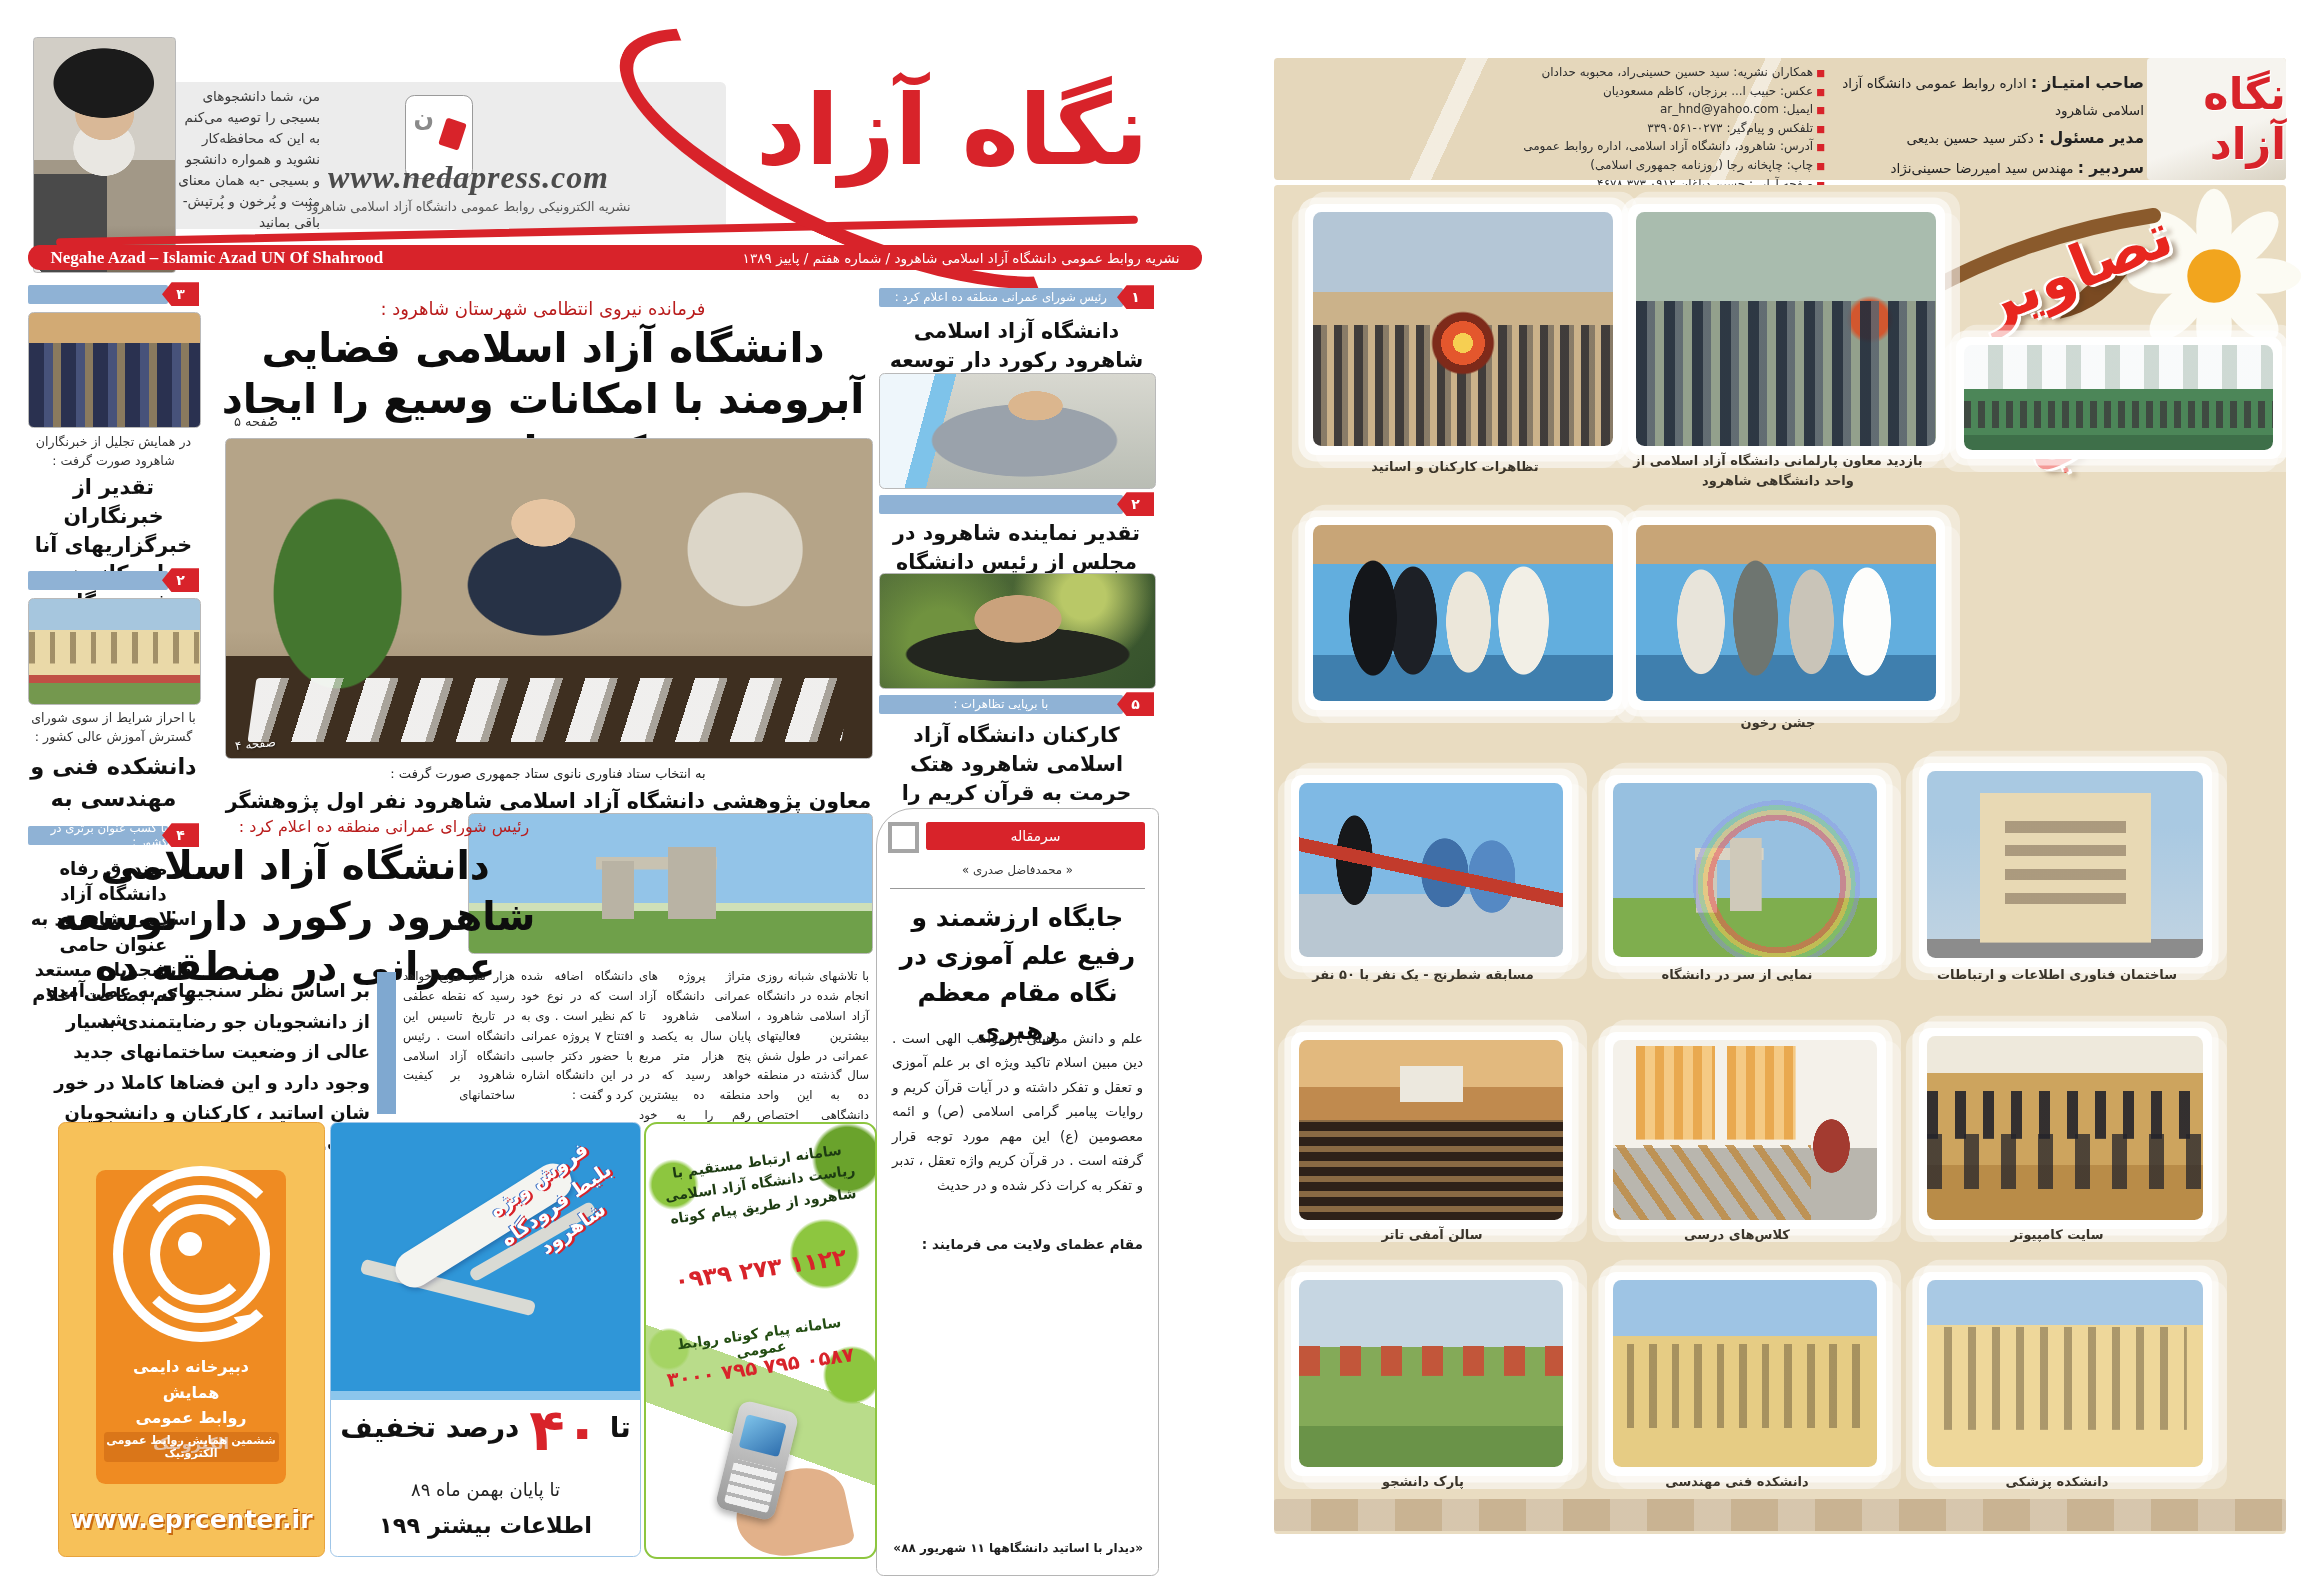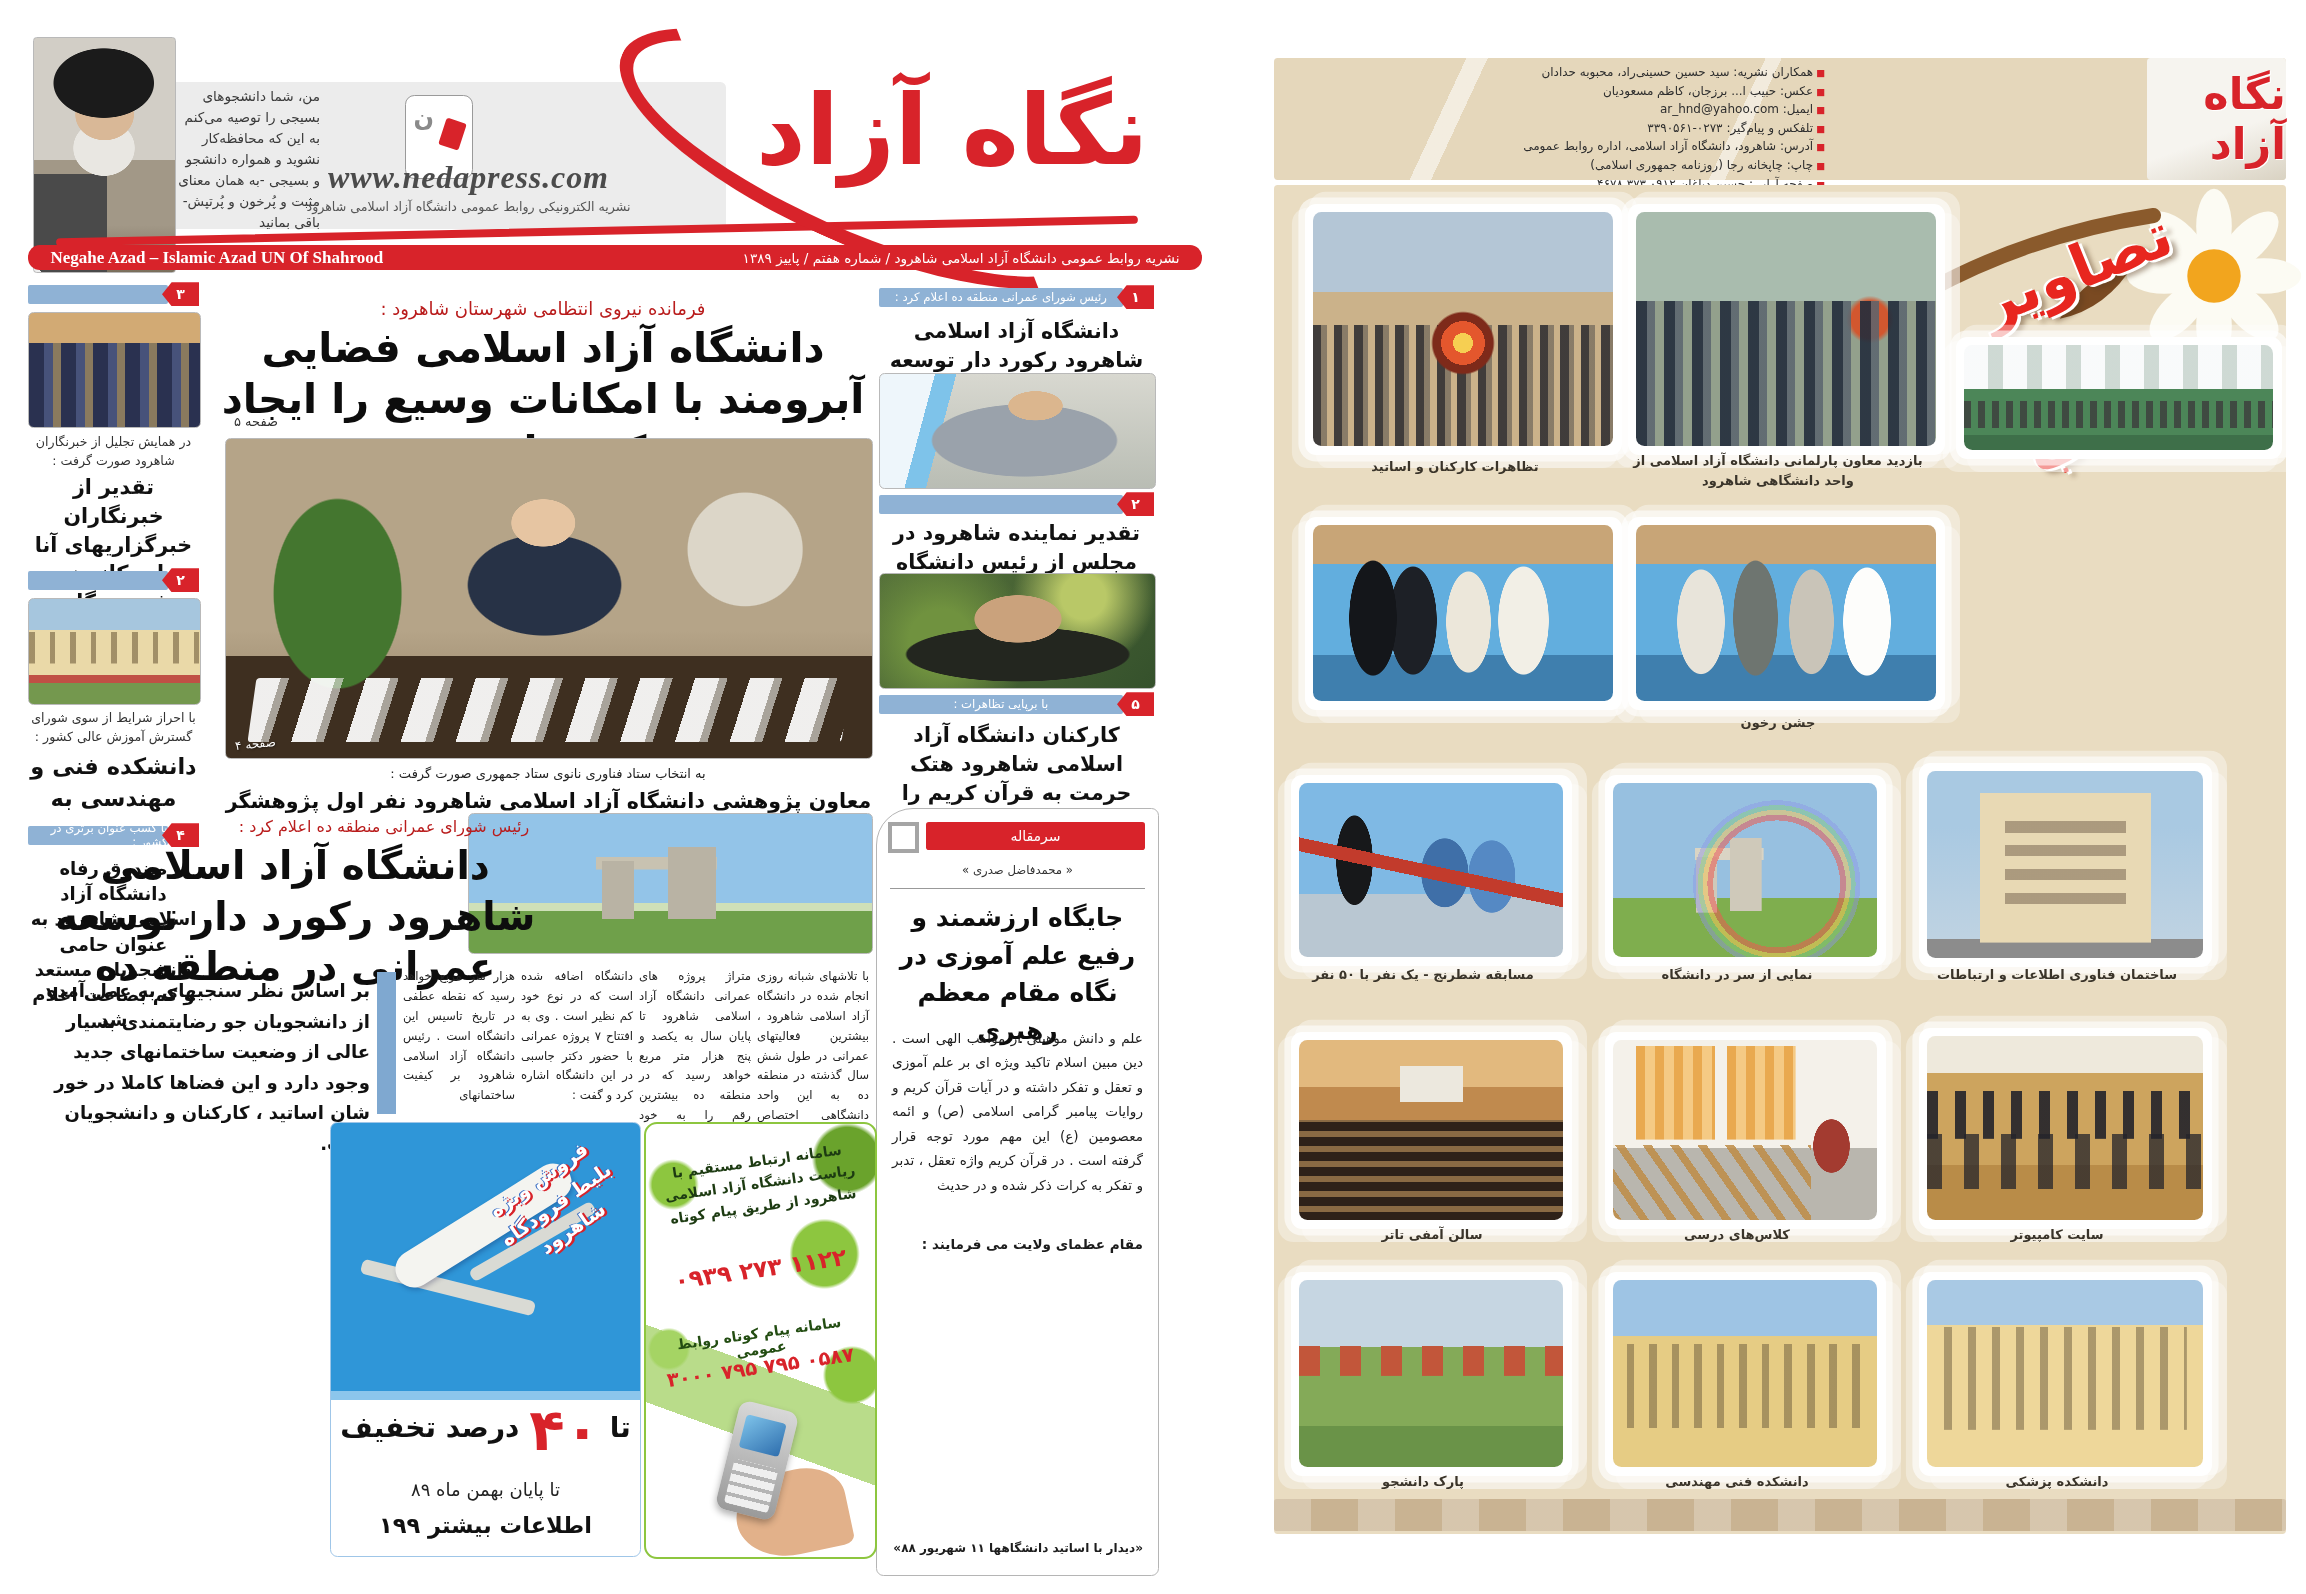--- a/index.html
+++ b/index.html
@@ -240,20 +240,34 @@
       <div class="edsq abs" style="left:11.2px;top:13px;"></div>
       <div class="edbar abs" style="left:49px;top:13px;right:13px;height:28px;">سرمقاله</div>
       <div class="edby abs c" style="left:13px;top:54px;right:13px;">« محمدفاضل صدری »</div>
       <div class="edrule abs" style="left:13px;top:79px;right:13px;"></div>
       <div class="edhl abs c" style="left:13px;top:90px;right:13px;">جایگاه ارزشمند و رفیع علم آموزی در نگاه مقام معظم رهبری</div>
       <div class="edbody abs" style="left:15px;top:217px;right:15px;">علم و دانش موهبتی از مواهب الهی است . دین مبین اسلام تاکید ویژه ای بر علم آموزی و تعقل و تفکر داشته و در آیات قرآن کریم و روایات پیامبر گرامی اسلامی (ص) و ائمه معصومین (ع) این مهم مورد توجه قرار گرفته است . در قرآن کریم واژه تعقل ، تدبر و تفکر به کرات ذکر شده و در حدیث</div>
       <div class="edbody abs b" style="left:15px;top:423px;right:15px;">مقام عظمای ولایت می فرمایند :</div>
       <div class="edbody abs b c" style="left:15px;bottom:15px;right:15px;font-size:12px;">«دیدار با اساتید دانشگاهها ۱۱ شهریور ۸۸»</div>
     </div>
 
+    <div class="abs ad-epr" style="left:30px;top:1094px;width:265px;height:433px;">
+      <div class="epr-inner">
+        <div class="ring r1" style="left:54px;top:34px;width:81px;height:81px;"></div>
+        <div class="ring r2" style="left:36px;top:15px;width:118px;height:118px;"></div>
+        <div class="ring r1" style="left:17px;top:-3.7px;width:156px;height:156px;"></div>
+        <div class="abs" style="left:82px;top:62px;width:24px;height:24px;background:#fff;border-radius:50%;"></div>
+        <div class="cursor-arrow" style="left:141px;top:141px;"></div>
+        <div class="abs epr-t1" style="left:7.5px;top:184px;right:7.5px;">
+          <span>دبیرخانه دایمی همایش</span><br><span>روابط عمومی الکترونیک</span>
+        </div>
+        <div class="abs epr-t2" style="left:7.5px;top:262px;right:7.5px;">ششمین همایش روابط عمومی الکترونیک</div>
+      </div>
+      <div class="abs epr-url" style="left:0;right:0;bottom:22.5px;">www.eprcenter.ir</div>
+    </div>
 
     <div class="abs ad-fly" style="left:302px;top:1094px;width:309px;height:433px;">
       <div class="plane-wing" style="left:28px;top:157px;width:178px;height:15px;transform:rotate(14deg);"></div>
       <div class="plane-wing" style="left:131px;top:112px;width:141px;height:13px;transform:rotate(-30deg);"></div>
       <div class="plane-body" style="left:52px;top:84px;width:201px;height:37px;transform:rotate(-32deg);"></div>
       <div class="abs fly-ribbon" style="left:150px;top:37px;width:150px;">فروش ویژه بلیط فرودگاه شاهرود</div>
       <div class="abs fly-line1 c" style="left:0;right:0;top:281px;">
         <span>تا</span>
         <span class="fly-num">۴۰</span>
         <span>درصد تخفیف</span>
@@ -279,20 +293,25 @@
 
     <div class="abs rp-band" style="left:11.2px;top:20.6px;width:1012px;height:122px;"></div>
     <div class="abs staff" style="left:37px;top:26px;width:525px;">
       <div>همکاران نشریه: سید حسین حسینی‌راد، محبوبه حدادان</div>
       <div>عکس: حبیب ا... برزجان، کاظم مسعودیان</div>
       <div>ایمیل: ar_hnd@yahoo.com</div>
       <div>تلفکس و پیام‌گیر: ۰۲۷۳-۳۳۹۰۵۶۱</div>
       <div>آدرس: شاهرود، دانشگاه آزاد اسلامی، اداره روابط عمومی</div>
       <div>چاپ: چاپخانه رجا (روزنامه جمهوری اسلامی)</div>
       <div>صفحه آرایی: حسین دباغان ۰۹۱۲ ۳۷۳ ۴۶۷۸</div>
+    </div>
+    <div class="abs cred" style="left:572px;top:32px;width:309px;">
+      <div><b>صاحب امتیـاز :</b> <span>اداره روابط عمومی دانشگاه آزاد اسلامی شاهرود</span></div>
+      <div><b>مدیر مسئول :</b> <span>دکتر سید حسین بدیعی</span></div>
+      <div><b>سردبیر :</b> <span>مهندس سید امیررضا حسینی‌نژاد</span></div>
     </div>
     <div class="abs rp-logo" style="left:884px;top:20.6px;width:139px;height:122px;">
       <span>نگاه آزاد</span>
     </div>
 
     <div class="abs rp-area" style="left:11.2px;top:148px;width:1012px;height:1349px;"></div>
     <div class="abs rp-bottom" style="left:11.2px;top:1462px;width:1012px;height:32px;"></div>
 
     <svg class="abs" style="left:862px;top:150px;" width="178" height="178" viewBox="0 0 100 100">
       <g fill="#fcfbf3">

